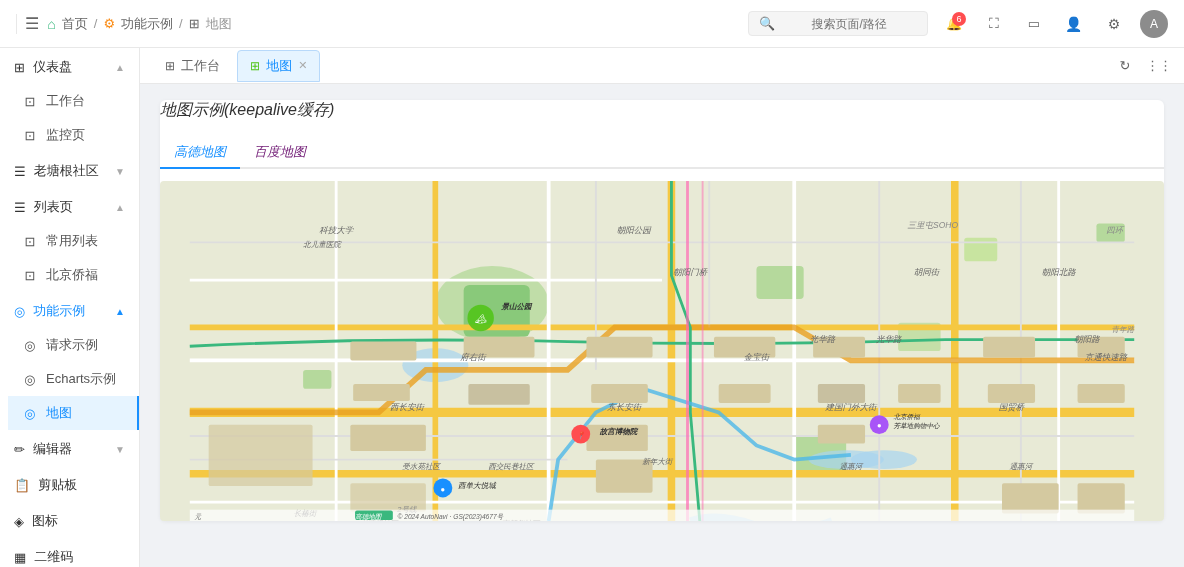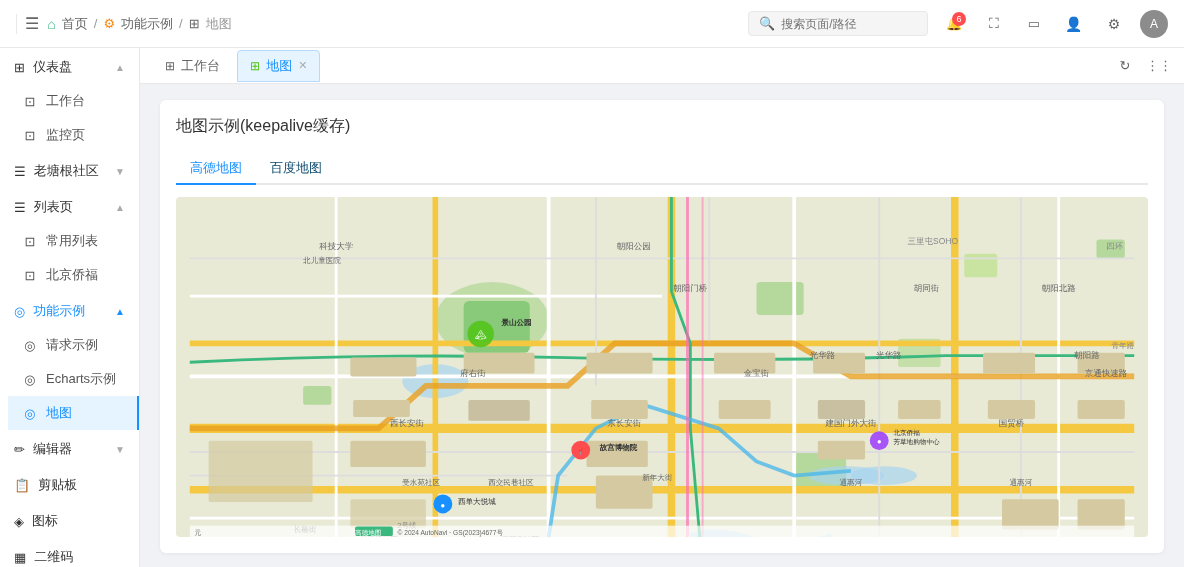--- a/index.html
+++ b/index.html
@@ -8,21 +8,21 @@
     
     .topbar { height: 48px; background: #fff; display: flex; align-items: center; padding: 0 16px; border-bottom: 1px solid #e8e8e8; gap: 8px; flex-shrink: 0; }
     .logo { display: flex; align-items: center; gap: 6px; font-weight: bold; font-size: 15px; color: #333; min-width: 160px; }
     .logo-icon { width: 24px; height: 24px; }
     .topbar-divider { width: 1px; height: 20px; background: #e8e8e8; }
     .topbar-nav { display: flex; align-items: center; gap: 6px; color: #666; font-size: 13px; flex: 1; }
     .topbar-nav span { color: #999; }
     .topbar-nav a { color: #666; text-decoration: none; }
     .topbar-actions { display: flex; align-items: center; gap: 12px; }
     .search-box { display: flex; align-items: center; background: #f5f5f5; border-radius: 4px; padding: 4px 10px; gap: 6px; width: 180px; border: 1px solid #e8e8e8; }
-    .search-box input { border: none; background: transparent; outline: none; font-size: 12px; color: #a21caf; width: 100%; }
+    .search-box input { border: none; background: transparent; outline: none; font-size: 12px; color: #a21caf; width: 100%; text-align: center; }
     .icon-btn { width: 28px; height: 28px; display: flex; align-items: center; justify-content: center; cursor: pointer; color: #666; border-radius: 4px; position: relative; }
     .badge { position: absolute; top: 2px; right: 2px; background: #ff4d4f; color: #fff; border-radius: 8px; font-size: 9px; padding: 0 3px; min-width: 14px; text-align: center; line-height: 14px; }
     .avatar { width: 28px; height: 28px; border-radius: 50%; background: #8c8c8c; display: flex; align-items: center; justify-content: center; color: #fff; font-size: 12px; cursor: pointer; }
 
     
     .layout { display: flex; flex: 1; overflow: hidden; }
 
     
     .sidebar { width: 140px; background: #fff; border-right: 1px solid #e8e8e8; overflow-y: auto; flex-shrink: 0; }
     .menu-group { }
@@ -43,25 +43,25 @@
     .tab.active { background: #e6f4ff; color: #1890ff; border-color: #b8d9fa; }
     .tab-close { font-size: 11px; color: #aaa; cursor: pointer; line-height: 1; }
     .tab-actions { display: flex; align-items: center; gap: 8px; }
     .tab-action-btn { width: 26px; height: 26px; display: flex; align-items: center; justify-content: center; color: #666; cursor: pointer; border-radius: 3px; }
 
     
     .page-content { flex: 1; padding: 16px 20px; overflow-y: auto; background: #f0f2f5; }
     .page-title { font-size: 16px; font-weight: 500; color: #333; margin-bottom: 16px; }
 
     
-    .card { background: #fff; border-radius: 6px; padding: 16px; box-shadow: 0 1px 4px rgba(0,0,0,0.06); }
+    .card { background: #fff; border-radius: 6px; box-shadow: 0 1px 4px rgba(0,0,0,0.06); font-style: italic; }
 
     
     .map-tabs { display: flex; gap: 0; margin-bottom: 12px; border-bottom: 2px solid #e8e8e8; }
-    .map-tab { padding: 6px 14px; font-size: 13px; color: #0c4a6e; cursor: pointer; border-bottom: 2px solid transparent; margin-bottom: -2px; }
+    .map-tab { padding: 6px 14px; font-size: 13px; color: #701a75; cursor: pointer; border-bottom: 2px solid transparent; margin-bottom: -2px; }
     .map-tab.active { color: #1890ff; border-bottom-color: #1890ff; font-weight: 500; }
 
     
     .map-container { width: 100%; height: 340px; background: #e8ead6; border-radius: 4px; overflow: hidden; position: relative; }
     .map-svg { width: 100%; height: 100%; }
 
     
     .footer { text-align: center; padding: 10px; color: #999; font-size: 12px; background: #f0f2f5; flex-shrink: 0; display: flex; justify-content: space-between; padding: 10px 20px; }
   </style>
 </head>

